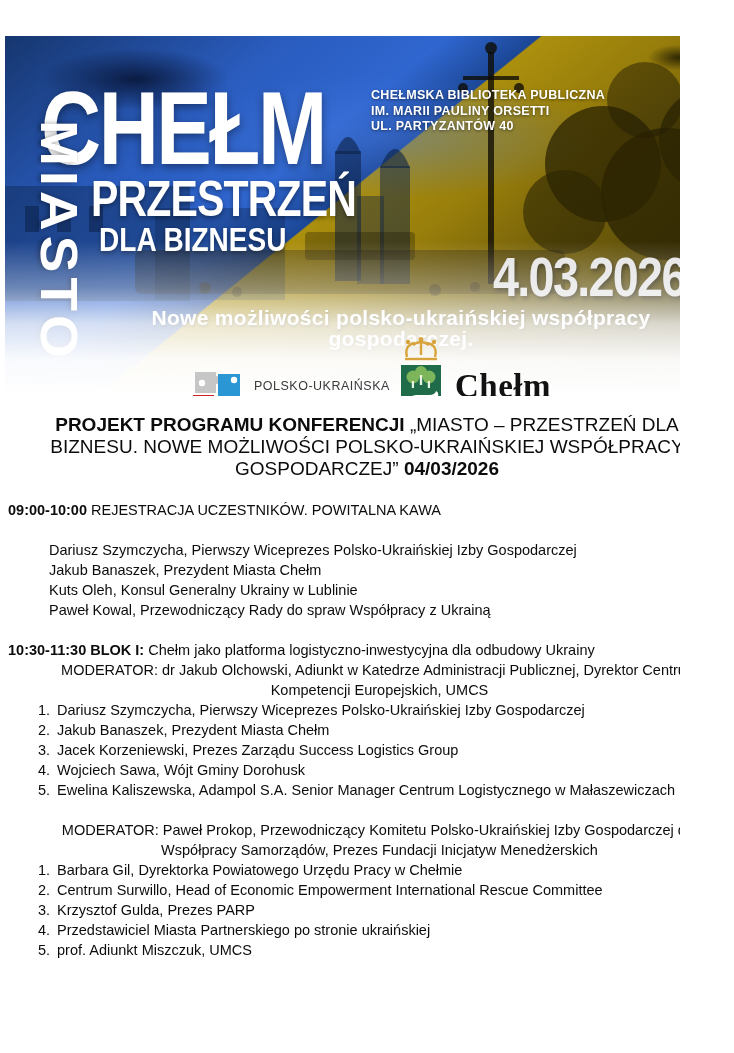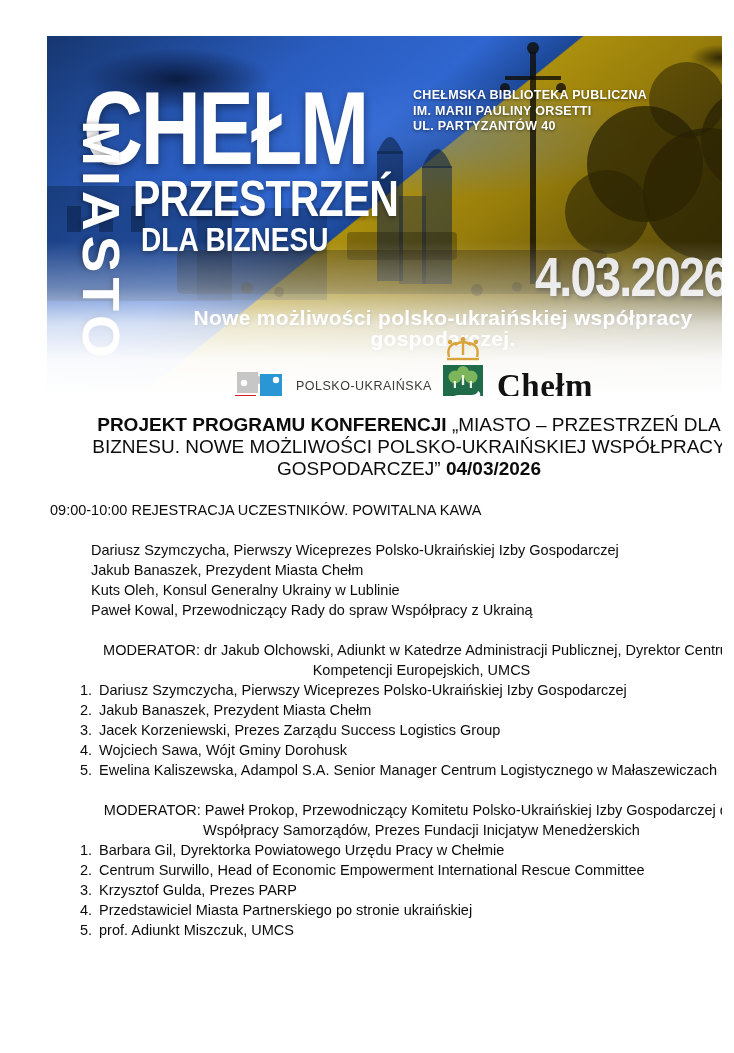--- a/index.html
+++ b/index.html
@@ -1,17 +1,17 @@
 <!DOCTYPE html>
 <html lang="pl"><head>
 <meta charset="utf-8">
 <style>
   html,body{margin:0;padding:0;background:#fff;}
   .page{position:relative;width:680px;height:1053px;background:#fff;overflow:hidden;
-        font-family:"Liberation Sans",sans-serif;color:#111;margin-left:42px;}
+        font-family:"Liberation Sans",sans-serif;color:#111;}
 
   
   .banner{position:absolute;left:5px;top:36px;width:724px;height:360px;overflow:hidden;}
   .banner-photo{position:absolute;inset:0;
     background:
       radial-gradient(closest-side at 18% 12%, rgba(8,22,56,.9), rgba(8,22,56,0) 72%),
       radial-gradient(closest-side at 93% 6%, rgba(24,20,2,.8), rgba(24,20,2,0) 60%),
       radial-gradient(closest-side at 52% 28%, rgba(72,122,224,.45), rgba(72,122,224,0) 62%),
       linear-gradient(141deg,#16366e 0%,#2a5cbe 24%,#2f66cf 38%,#1c4796 45.8%,
                       #ab8f0e 46%,#977d0b 57%,#6b590a 72%,#473c06 88%,#332c05 100%);}
@@ -45,21 +45,21 @@
   .city-name{font-size:33px;font-weight:700;line-height:30px;letter-spacing:.5px;}
 
   
   .program{position:absolute;left:0;top:414px;width:734px;box-sizing:border-box;
            padding:0 8px 0 8px;font-size:14.5px;line-height:20px;color:#0c0c0c;}
   .doc-title{margin:0 auto 20px auto;max-width:676px;text-align:center;
              font-size:19px;line-height:22px;}
   .doc-title b{font-weight:700;}
   .section{margin:0 0 20px 0;}
   .s-head{margin:0;}
-  .s-head b{font-weight:400;}
+  .s-head b{font-weight:700;}
   .speaker{margin:0;padding-left:41px;}
   .moder{margin:0;padding-left:25px;text-align:center;}
   .num-row{display:flex;padding-left:30px;}
   .num{flex:0 0 19px;}
   .num-text{flex:1;}
   b{font-weight:400;}
 </style>
 </head>
 <body>
 
@@ -177,20 +177,21 @@
         <div class="section">
           <p class="s-head"><b>09:00-10:00</b> REJESTRACJA UCZESTNIKÓW. POWITALNA KAWA</p>
         </div>
         <div class="section">
           <p class="speaker"><b>Dariusz Szymczycha,</b> Pierwszy Wiceprezes Polsko-Ukraińskiej Izby Gospodarczej</p>
           <p class="speaker"><b>Jakub Banaszek,</b> Prezydent Miasta Chełm</p>
           <p class="speaker"><b>Kuts Oleh</b>, Konsul Generalny Ukrainy w Lublinie</p>
           <p class="speaker"><b>Paweł Kowal,</b> Przewodniczący Rady do spraw Współpracy z Ukrainą</p>
         </div>
         <div class="section">
+          <p class="s-head"><b>10:30-11:30 BLOK I:</b> Chełm jako platforma logistyczno-inwestycyjna dla odbudowy Ukrainy</p>
           <p class="moder">MODERATOR: <b>dr Jakub Olchowski,</b> Adiunkt w Katedrze Administracji Publicznej, Dyrektor Centrum Kompetencji Europejskich, UMCS</p>
           <div class="num-row">
             <span class="num">1.</span>
             <span class="num-text"><b>Dariusz Szymczycha,</b> Pierwszy Wiceprezes Polsko-Ukraińskiej Izby Gospodarczej</span>
           </div>
           <div class="num-row">
             <span class="num">2.</span>
             <span class="num-text"><b>Jakub Banaszek,</b> Prezydent Miasta Chełm</span>
           </div>
           <div class="num-row">

